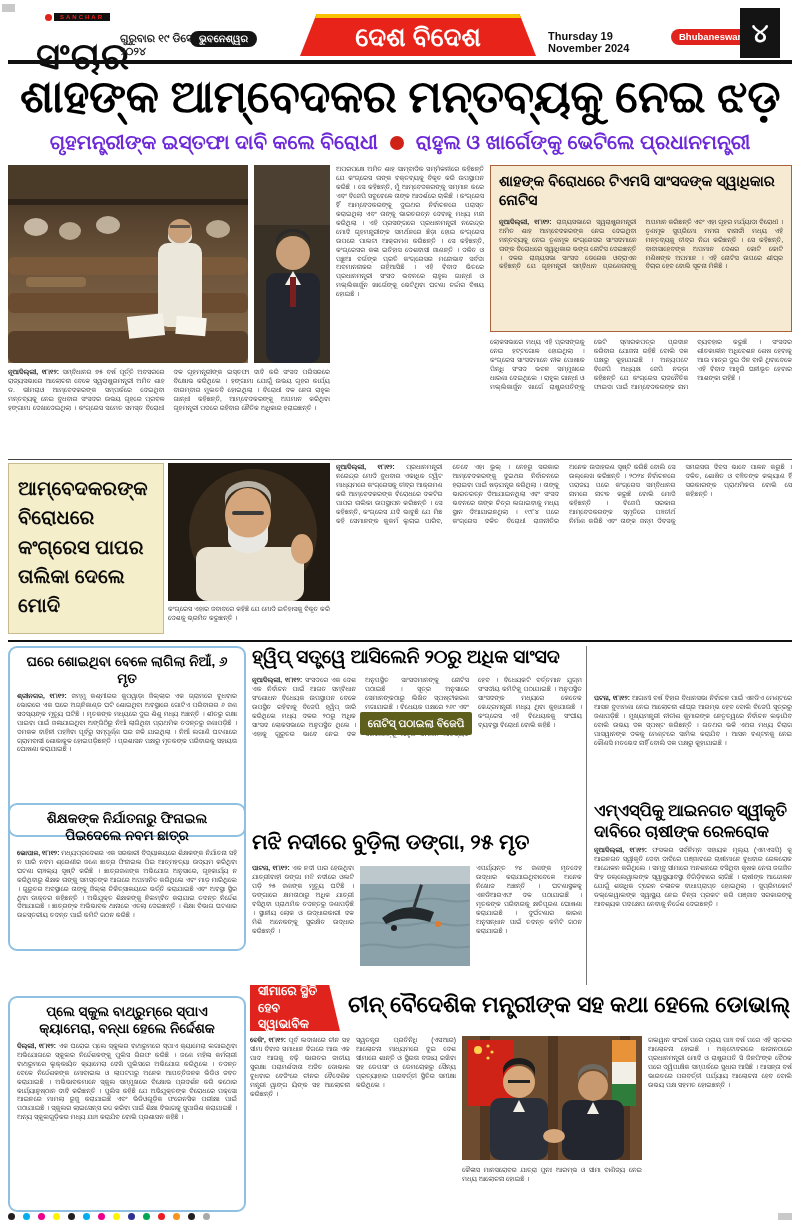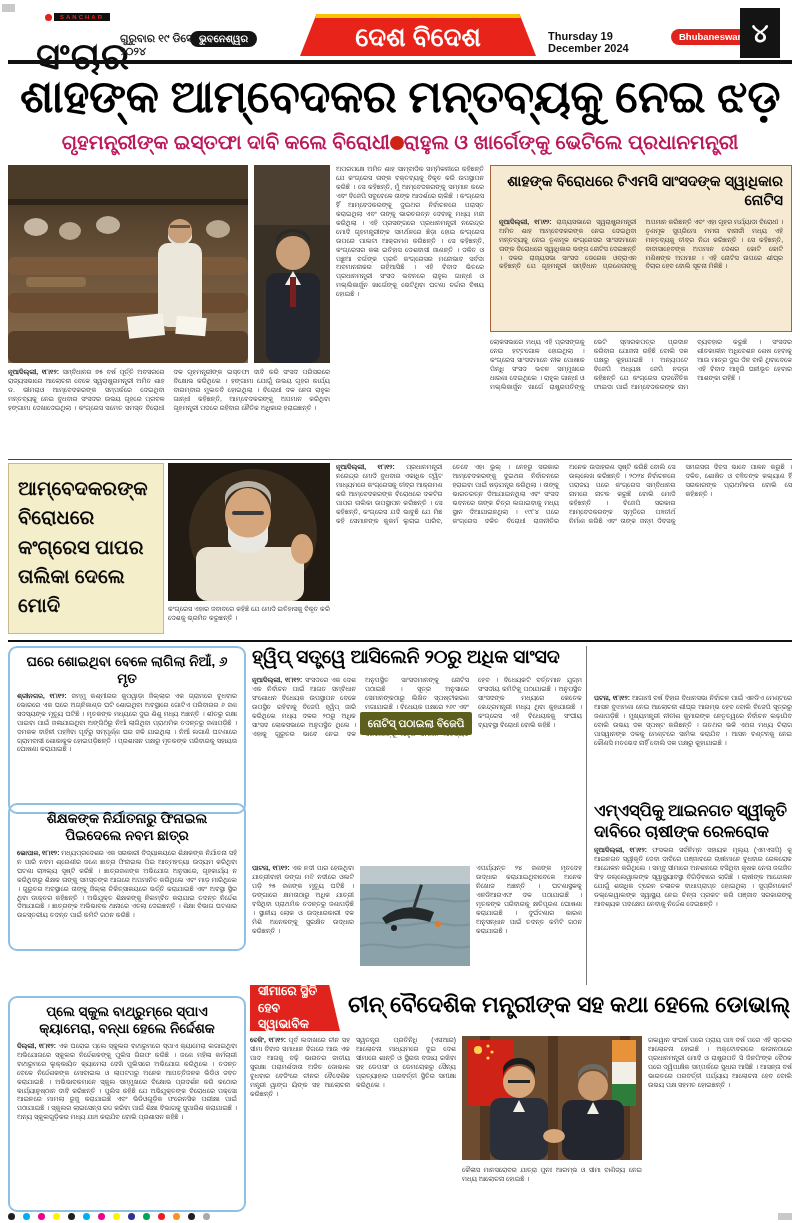--- a/index.html
+++ b/index.html
@@ -32,24 +32,24 @@
              padding:2px 9px;display:inline-block;}
   .banner{background:#e8231a;border-top:4px solid #f8c300;color:#fff;font-weight:bold;font-size:26px;
           display:flex;align-items:center;justify-content:center;
           clip-path:polygon(7% 0,93% 0,100% 100%,0 100%);}
   .date-en{font-size:11px;font-weight:bold;color:#111;}
   .pill-red{background:#e0231c;color:#fff;font-size:9.5px;font-weight:bold;border-radius:9px;
             padding:2.5px 8px;display:inline-block;}
   .pageno{background:#141414;color:#fff;font-weight:bold;font-size:26px;
           display:flex;align-items:center;justify-content:center;}
   .main-headline{font-size:45px;font-weight:bold;text-align:center;line-height:1.1;color:#000;letter-spacing:-0.5px;}
-  .subhead{font-size:20px;font-weight:bold;color:#be185d;display:flex;align-items:center;justify-content:center;gap:0;}
+  .subhead{font-size:20px;font-weight:bold;color:#6d28d9;display:flex;align-items:center;justify-content:center;gap:12px;}
   .red-bullet{width:14px;height:14px;border-radius:50%;background:#cf2318;flex:0 0 auto;}
   .cream-box{background:#f6ead2;border:1px solid #a9623a;padding:6px 8px;}
-  .cream-box .bh{font-size:14.5px;font-weight:bold;text-align:right;line-height:1.3;margin-bottom:8px;color:#000;}
+  .cream-box .bh{font-size:14.5px;font-weight:bold;text-align:left;line-height:1.3;margin-bottom:8px;color:#000;}
   .kicker-box{background:#f5eecb;border:1px solid #c9b98c;padding:10px 9px;
               font-size:19.5px;font-weight:bold;line-height:1.5;color:#0a0a0a;}
   .mid-head{font-size:19px;}
   .boat-head{font-size:21px;}
   .right-head{font-size:16.5px;line-height:1.3;}
   .doval-head{font-size:22.5px;}
   .marks{display:flex;gap:8px;align-items:center;}
   .marks span{width:7px;height:7px;border-radius:50%;display:inline-block;}
   .corner-mark{background:#c9c9c9;}
 </style>
@@ -63,21 +63,21 @@
   <div class="abs" style="left:36px;top:13px;width:120px;height:46px;">
     <span class="sanchar-bar" style="position:absolute;left:18px;top:0;">SANCHAR</span>
     <span class="logo-dot" style="left:9px;top:1px;"></span>
     <div class="masthead-logo" style="position:absolute;left:0;top:9px;margin-top:16px;">ସଂଚାର</div>
   </div>
   <div class="abs date-odia" style="left:120px;top:32px;width:110px;">ଗୁରୁବାର ୧୯ ଡିସେମ୍ବର ୨୦୨୪</div>
   <div class="abs" style="left:190px;top:28px;">
     <span class="pill-dark">ଭୁବନେଶ୍ୱର</span>
   </div>
   <div class="abs banner" style="left:300px;top:14px;width:236px;height:42px;">ଦେଶ ବିଦେଶ</div>
-  <div class="abs date-en" style="left:548px;top:30px;width:120px;">Thursday 19 December 2024</div>
+  <div class="abs date-en" style="left:548px;top:30px;width:120px;">Thursday 19 November 2024</div>
   <div class="abs" style="left:671px;top:26px;">
     <span class="pill-red">Bhubaneswar</span>
   </div>
   <div class="abs pageno" style="left:740px;top:8px;width:40px;height:50px;">୪</div>
   <div class="abs rule" style="left:8px;top:60px;width:784px;height:4px;"></div>
 
   <div class="abs main-headline" style="left:8px;top:72px;width:784px;">ଶାହଙ୍କ ଆମ୍ବେଦକର ମନ୍ତବ୍ୟକୁ ନେଇ ଝଡ଼</div>
   <div class="abs subhead" style="left:8px;top:131px;width:784px;">
     <span>ଗୃହମନ୍ତ୍ରୀଙ୍କ ଇସ୍ତଫା ଦାବି କଲେ ବିରୋଧୀ</span>
     <span class="red-bullet"></span>
@@ -151,21 +151,21 @@
   </svg>
   <div class="abs btxt" style="left:168px;top:605px;width:162px;height:29px;">
     <span>କଂଗ୍ରେସ ଏହାର ଜବାବରେ କହିଛି ଯେ ମୋଦି ଇତିହାସକୁ ବିକୃତ କରି ଦେଶକୁ ଭ୍ରମିତ କରୁଛନ୍ତି ।</span>
   </div>
   <div class="abs btxt cols4" style="left:336px;top:463px;width:456px;height:171px;">
     <b>ନୂଆଦିଲ୍ଲୀ, ୧୮ା୧୨:</b> <span>ପ୍ରଧାନମନ୍ତ୍ରୀ ନରେନ୍ଦ୍ର ମୋଦି ବୁଧବାର ଏକାଧିକ ଟ୍ୱିଟ ମାଧ୍ୟମରେ କଂଗ୍ରେସକୁ ତୀବ୍ର ଆକ୍ରମଣ କରି ଆମ୍ବେଦକରଙ୍କ ବିରୋଧରେ ଦଳଟିର ପାପର ତାଲିକା ଉପସ୍ଥାପନ କରିଛନ୍ତି । ସେ କହିଛନ୍ତି, କଂଗ୍ରେସ ଯଦି ଭାବୁଛି ଯେ ମିଛ କହି ସେମାନଙ୍କ କୁକର୍ମ ଲୁଚାଇ ପାରିବ, ତେବେ ଏହା ଭୁଲ୍ । ନେହରୁ ସରକାର ଆମ୍ବେଦକରଙ୍କୁ ଦୁଇଥର ନିର୍ବାଚନରେ ହରାଇବା ପାଇଁ ଷଡ଼ଯନ୍ତ୍ର କରିଥିଲା । ତାଙ୍କୁ ଭାରତରତ୍ନ ଦିଆଯାଇନଥିଲା ଏବଂ ସଂସଦ ଭବନରେ ତାଙ୍କ ଚିତ୍ର ଲଗାଇବାକୁ ମଧ୍ୟ ସ୍ଥାନ ଦିଆଯାଇନଥିଲା । ୧୯୮୪ ପରେ କଂଗ୍ରେସ ଦଳିତ ବିରୋଧୀ ରାଜନୀତିର ଅନେକ ଉଦାହରଣ ସୃଷ୍ଟି କରିଛି ବୋଲି ସେ ଉଲ୍ଲେଖ କରିଛନ୍ତି । ୨୦୨୪ ନିର୍ବାଚନରେ ପରାଜୟ ପରେ କଂଗ୍ରେସ ସମ୍ବିଧାନର ନାମରେ ନାଟକ କରୁଛି ବୋଲି ମୋଦି କହିଛନ୍ତି । ବିଜେପି ସରକାର ଆମ୍ବେଦକରଙ୍କ ସ୍ମୃତିରେ ପଞ୍ଚତୀର୍ଥ ନିର୍ମାଣ କରିଛି ଏବଂ ତାଙ୍କ ଜନ୍ମ ଦିବସକୁ ସମରସତା ଦିବସ ଭାବେ ପାଳନ କରୁଛି । ଦଳିତ, ଶୋଷିତ ଓ ବଞ୍ଚିତଙ୍କ କଲ୍ୟାଣ ହିଁ ସରକାରଙ୍କ ପ୍ରାଥମିକତା ବୋଲି ସେ କହିଛନ୍ତି ।</span>
   </div>
 
   <div class="abs rule" style="left:8px;top:640px;width:784px;height:1.5px;"></div>
 
-  <div class="abs story-box" style="left:8px;top:646px;width:238px;height:168px;">
+  <div class="abs story-box" style="left:8px;top:646px;width:238px;height:191px;">
     <div class="box-head">ଘରେ ଶୋଇଥିବା ବେଳେ ଲାଗିଲା ନିଆଁ, ୬ ମୃତ</div>
     <div class="btxt" style="height:112px;margin-top:4px;">
       <b>ଶ୍ରୀନଗର, ୧୮ା୧୨:</b> <span>ଜମ୍ମୁ କଶ୍ମୀରର କୁପୱାଡ଼ା ଜିଲ୍ଲାର ଏକ ଗ୍ରାମରେ ବୁଧବାର ଭୋରରେ ଏକ ଘରେ ଅଗ୍ନିକାଣ୍ଡ ଘଟି ଶୋଇଥିବା ଅବସ୍ଥାରେ ଗୋଟିଏ ପରିବାରର ୬ ଜଣ ସଦସ୍ୟଙ୍କ ମୃତ୍ୟୁ ଘଟିଛି । ମୃତକଙ୍କ ମଧ୍ୟରେ ଦୁଇ ଶିଶୁ ମଧ୍ୟ ଅଛନ୍ତି । ଶୀତରୁ ରକ୍ଷା ପାଇବା ପାଇଁ ଜଳାଯାଇଥିବା ଅଙ୍ଗିଠିରୁ ନିଆଁ ଲାଗିଥିବା ପ୍ରାଥମିକ ତଦନ୍ତରୁ ଜଣାପଡ଼ିଛି । ଦମକଳ ବାହିନୀ ପହଞ୍ଚିବା ପୂର୍ବରୁ ସମ୍ପୂର୍ଣ୍ଣ ଘର ଜଳି ଯାଇଥିଲା । ନିଆଁ ଲଗାଣି ଘଟଣାରେ ଗ୍ରାମବାସୀ ଶୋକାକୁଳ ହୋଇପଡ଼ିଛନ୍ତି । ପ୍ରଶାସନ ପକ୍ଷରୁ ମୃତକଙ୍କ ପରିବାରକୁ ସହାୟତା ଘୋଷଣା କରାଯାଇଛି ।</span>
     </div>
   </div>
   <div class="abs story-box" style="left:8px;top:803px;width:238px;height:148px;">
     <div class="box-head">ଶିକ୍ଷକଙ୍କ ନିର୍ଯାତନାରୁ ଫିନାଇଲ ପିଇଦେଲେ ନବମ ଛାତ୍ର</div>
     <div class="btxt" style="height:138px;margin-top:4px;">
       <b>ଭୋପାଳ, ୧୮ା୧୨:</b> <span>ମଧ୍ୟପ୍ରଦେଶର ଏକ ସରକାରୀ ବିଦ୍ୟାଳୟରେ ଶିକ୍ଷକଙ୍କ ନିର୍ଯାତନା ସହି ନ ପାରି ନବମ ଶ୍ରେଣୀର ଜଣେ ଛାତ୍ର ଫିନାଇଲ ପିଇ ଆତ୍ମହତ୍ୟା ଉଦ୍ୟମ କରିଥିବା ଘଟଣା ଚାଞ୍ଚଲ୍ୟ ସୃଷ୍ଟି କରିଛି । ଛାତ୍ରଜଣଙ୍କ ଅଭିଯୋଗ ଅନୁସାରେ, ଗୃହକାର୍ଯ୍ୟ ନ କରିଥିବାରୁ ଶିକ୍ଷକ ତାଙ୍କୁ ସମସ୍ତଙ୍କ ଆଗରେ ଅପମାନିତ କରିଥିଲେ ଏବଂ ମାଡ଼ ମାରିଥିଲେ । ଗୁରୁତର ଅବସ୍ଥାରେ ତାଙ୍କୁ ଜିଲ୍ଲା ଚିକିତ୍ସାଳୟରେ ଭର୍ତ୍ତି କରାଯାଇଛି ଏବଂ ଅବସ୍ଥା ସ୍ଥିର ଥିବା ଡାକ୍ତର କହିଛନ୍ତି । ଅଭିଯୁକ୍ତ ଶିକ୍ଷକଙ୍କୁ ନିଲମ୍ବିତ କରାଯାଇ ତଦନ୍ତ ନିର୍ଦ୍ଦେଶ ଦିଆଯାଇଛି । ଛାତ୍ରଙ୍କ ଅଭିଭାବକ ଥାନାରେ ଏତଲା ଦେଇଛନ୍ତି । ଶିକ୍ଷା ବିଭାଗ ଘଟଣାର ଉଚ୍ଚସ୍ତରୀୟ ତଦନ୍ତ ପାଇଁ କମିଟି ଗଠନ କରିଛି ।</span>
     </div>
@@ -176,20 +176,21 @@
       <b>ଦିଲ୍ଲୀ, ୧୮ା୧୨:</b> <span>ଏକ ଘରୋଇ ପ୍ଲେ ସ୍କୁଲର ବାଥରୁମରେ ସ୍ପାଏ କ୍ୟାମେରା ଲଗାଇଥିବା ଅଭିଯୋଗରେ ସ୍କୁଲର ନିର୍ଦ୍ଦେଶକଙ୍କୁ ପୁଲିସ ଗିରଫ କରିଛି । ଜଣେ ମହିଳା କର୍ମଚାରୀ ବାଥରୁମରେ ଲୁକ୍କାୟିତ କ୍ୟାମେରା ଦେଖି ପୁଲିସରେ ଅଭିଯୋଗ କରିଥିଲେ । ତଦନ୍ତ ବେଳେ ନିର୍ଦ୍ଦେଶକଙ୍କ ମୋବାଇଲ ଓ ଲାପଟପରୁ ଅନେକ ଆପତ୍ତିଜନକ ଭିଡିଓ ଜବତ କରାଯାଇଛି । ଅଭିଭାବକମାନେ ସ୍କୁଲ ସମ୍ମୁଖରେ ବିକ୍ଷୋଭ ପ୍ରଦର୍ଶନ କରି କଠୋର କାର୍ଯ୍ୟାନୁଷ୍ଠାନ ଦାବି କରିଛନ୍ତି । ପୁଲିସ କହିଛି ଯେ ଅଭିଯୁକ୍ତଙ୍କ ବିରୋଧରେ ପକ୍ସୋ ଆଇନରେ ମାମଲା ରୁଜୁ କରାଯାଇଛି ଏବଂ ଭିଡିଓଗୁଡ଼ିକ ଫରେନସିକ ପରୀକ୍ଷା ପାଇଁ ପଠାଯାଇଛି । ସ୍କୁଲର ଲାଇସେନ୍ସ ରଦ୍ଦ କରିବା ପାଇଁ ଶିକ୍ଷା ବିଭାଗକୁ ସୁପାରିଶ କରାଯାଇଛି । ଅନ୍ୟ ସ୍କୁଲଗୁଡ଼ିକର ମଧ୍ୟ ଯାଞ୍ଚ କରାଯିବ ବୋଲି ପ୍ରଶାସନ କହିଛି ।</span>
     </div>
   </div>
 
   <div class="abs hl mid-head" style="left:252px;top:646px;width:330px;">ହ୍ୱିପ୍ ସତ୍ତ୍ୱେ ଆସିଲେନି ୨୦ରୁ ଅଧିକ ସାଂସଦ</div>
   <div class="abs btxt cols3" style="left:252px;top:676px;width:330px;height:148px;">
     <b>ନୂଆଦିଲ୍ଲୀ, ୧୮ା୧୨:</b> <span>ସଂସଦରେ ଏକ ଦେଶ ଏକ ନିର୍ବାଚନ ପାଇଁ ଆଗତ ସମ୍ବିଧାନ ସଂଶୋଧନ ବିଧେୟକ ଉପସ୍ଥାପନ ବେଳେ ଉପସ୍ଥିତ ରହିବାକୁ ବିଜେପି ହ୍ୱିପ୍ ଜାରି କରିଥିଲେ ମଧ୍ୟ ଦଳର ୨୦ରୁ ଅଧିକ ସାଂସଦ ଲୋକସଭାରେ ଅନୁପସ୍ଥିତ ଥିଲେ । ଏହାକୁ ଗୁରୁତର ଭାବେ ନେଇ ଦଳ ଅନୁପସ୍ଥିତ ସାଂସଦମାନଙ୍କୁ ନୋଟିସ ପଠାଇଛି । ସୂତ୍ର ଅନୁସାରେ ସେମାନଙ୍କଠାରୁ ଲିଖିତ ସ୍ପଷ୍ଟୀକରଣ ମଗାଯାଇଛି । ବିଧେୟକ ପକ୍ଷରେ ୨୬୯ ଏବଂ ବିପକ୍ଷରେ ୧୯୮ ଭୋଟ ପଡ଼ିଥିଲା । ଦୁଇ ତୃତୀୟାଂଶ ସଂଖ୍ୟାଗରିଷ୍ଠତା ପାଇଁ ସରକାରଙ୍କୁ ଆହୁରି ସମର୍ଥନ ଆବଶ୍ୟକ ହେବ । ବିଧେୟକଟି ବର୍ତ୍ତମାନ ଯୁଗ୍ମ ସଂସଦୀୟ କମିଟିକୁ ପଠାଯାଇଛି । ଅନୁପସ୍ଥିତ ସାଂସଦଙ୍କ ମଧ୍ୟରେ କେତେକ କେନ୍ଦ୍ରମନ୍ତ୍ରୀ ମଧ୍ୟ ଥିବା କୁହାଯାଉଛି । କଂଗ୍ରେସ ଏହି ବିଧେୟକକୁ ସଂଘୀୟ ବ୍ୟବସ୍ଥା ବିରୋଧୀ ବୋଲି କହିଛି ।</span>
   </div>
   <div class="abs inset-olive" style="left:360px;top:712px;width:112px;height:23px;">ନୋଟିସ୍ ପଠାଇଲା ବିଜେପି</div>
 
+  <div class="abs hl boat-head" style="left:252px;top:830px;width:330px;">ମଝି ନଦୀରେ ବୁଡ଼ିଲା ଡଙ୍ଗା, ୨୫ ମୃତ</div>
   <div class="abs btxt" style="left:252px;top:864px;width:102px;height:121px;">
     <b>ପାଟନା, ୧୮ା୧୨:</b> <span>ଏକ ନଦୀ ପାର ହେଉଥିବା ଯାତ୍ରୀବାହୀ ଡଙ୍ଗା ମଝି ନଦୀରେ ଓଲଟି ପଡ଼ି ୨୫ ଜଣଙ୍କ ମୃତ୍ୟୁ ଘଟିଛି । ଡଙ୍ଗାରେ କ୍ଷମତାଠାରୁ ଅଧିକ ଯାତ୍ରୀ ବସିଥିବା ପ୍ରାଥମିକ ତଦନ୍ତରୁ ଜଣାପଡ଼ିଛି । ସ୍ଥାନୀୟ ଲୋକ ଓ ଉଦ୍ଧାରକାରୀ ଦଳ ମିଶି ଅନେକଙ୍କୁ ସୁରକ୍ଷିତ ଉଦ୍ଧାର କରିଛନ୍ତି ।</span>
   </div>
   <svg class="abs" style="left:360px;top:866px;" width="110" height="100" viewBox="0 0 110 100">
     <rect width="110" height="18" fill="#bcc8cb"></rect>
     <rect y="18" width="110" height="82" fill="#8ba2aa"></rect>
     <path d="M0 34 q14 -3 28 0 t28 0 t28 0 t28 0" stroke="#7b939b" fill="none" stroke-width="2"></path>
     <path d="M0 58 q14 -3 28 0 t28 0 t28 0 t28 0" stroke="#7b939b" fill="none" stroke-width="2"></path>
     <path d="M0 80 q14 -3 28 0 t28 0 t28 0 t28 0" stroke="#7b939b" fill="none" stroke-width="2"></path>
     <path d="M22 52 q22 -18 52 -6 l-4 10 q-24 -8 -44 2 z" fill="#23282b"></path>

